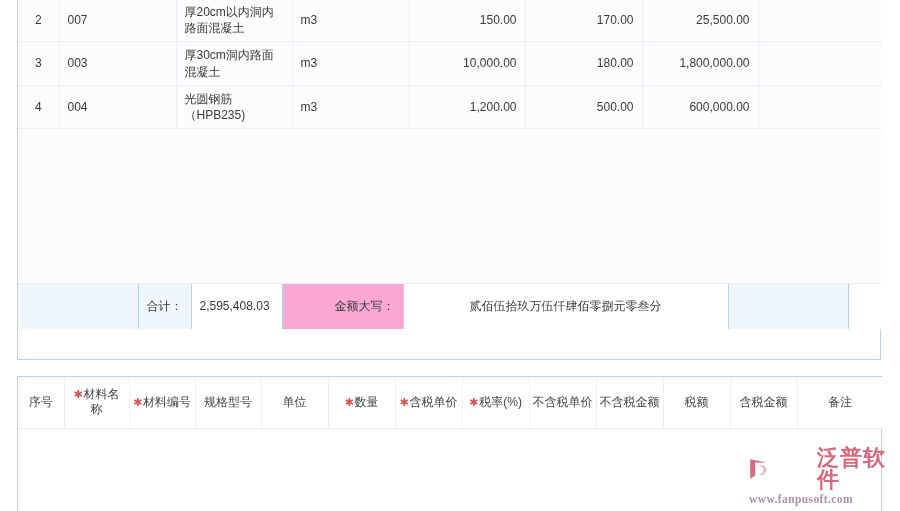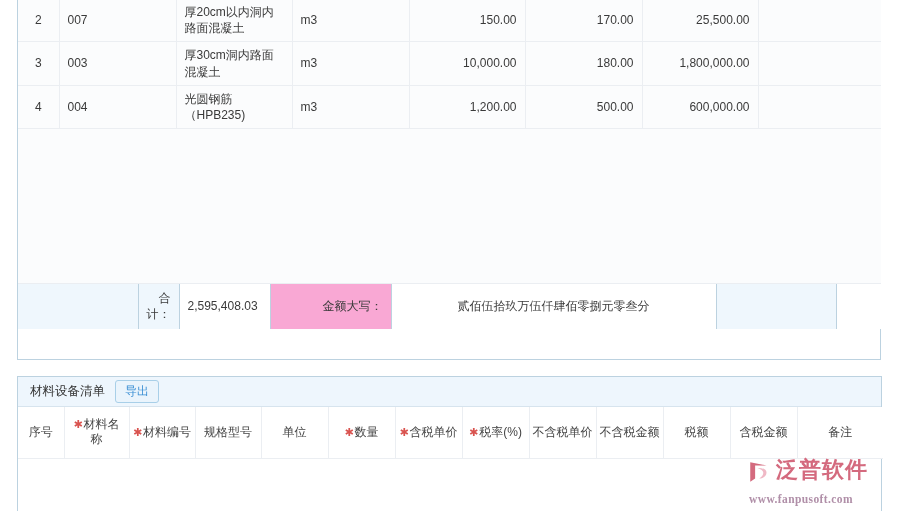--- a/index.html
+++ b/index.html
@@ -73,21 +73,21 @@
     border-right: 1px solid #bcd2e0;
     padding: 4px 8px;
     font-size: 12px;
     color: #3a3a3a;
     vertical-align: middle;
     box-sizing: border-box;
     line-height: 1.3;
   }
   table.summary td:last-child { border-right: none; }
   .s-blank1 { width: 120px; background: #eff7fd; }
-  .s-lbl1   { width: 41px;  background: #eff7fd; text-align: right; padding-right: 4px; }
+  .s-lbl1   { width: 53px;  background: #eff7fd; text-align: right; padding-right: 4px; }
   .s-val1   { width: 91px;  background: #ffffff; text-align: left; word-break: break-all; }
   .s-lbl2   { width: 121px; background: #f9a8d4; text-align: right; padding-right: 4px; }
   .s-val2   { width: 325px; background: #ffffff; text-align: center; }
   .s-blank2 { width: 120px; background: #eff7fd; }
   .s-blank3 { width: 88px;  background: #ffffff; }
 
   
   .panel {
     position: absolute;
     left: 17px;
@@ -156,41 +156,43 @@
     position: absolute;
     right: 8px;
     bottom: 6px;
     width: 145px;
     text-align: left;
     user-select: none;
     pointer-events: none;
   }
   .wm-row {
     display: flex;
+    align-items: center;
+    gap: 41px;
   }
   .wm-mark {
     width: 26px;
     height: 26px;
     margin-right: 3px;
     flex: none;
   }
   .wm-text {
     font-size: 22px;
     font-weight: bold;
     color: #d46a7e;
     letter-spacing: 1px;
     line-height: 1;
     font-family: "DejaVu Sans", sans-serif;
   }
   .wm-url {
     font-size: 11.5px;
     font-weight: bold;
     color: #b08fa8;
     letter-spacing: 0.4px;
-    margin-top: 8px;
+    margin-top: 2px;
     margin-left: 2px;
     font-family: "Liberation Serif", serif;
   }
 </style>
 </head>
 <body>
 
 <div class="detail-table-wrap">
 
   <table class="detail">
@@ -245,24 +247,20 @@
         <td class="s-val2">贰佰伍拾玖万伍仟肆佰零捌元零叁分</td>
         <td class="s-blank2"></td>
         <td class="s-blank3"></td>
       </tr>
     </tbody>
   </table>
 </div>
 
 <div class="panel">
 
-  <div class="panel-head">
-    <span class="panel-title">材料设备清单</span>
-    <span class="export-btn">导出</span>
-  </div>
 
   <table class="matlist">
     <colgroup>
       <col style="width:46px">
         <col style="width:65px">
         <col style="width:66px">
         <col style="width:66px">
       <col style="width:67px">
         <col style="width:67px">
         <col style="width:67px">

